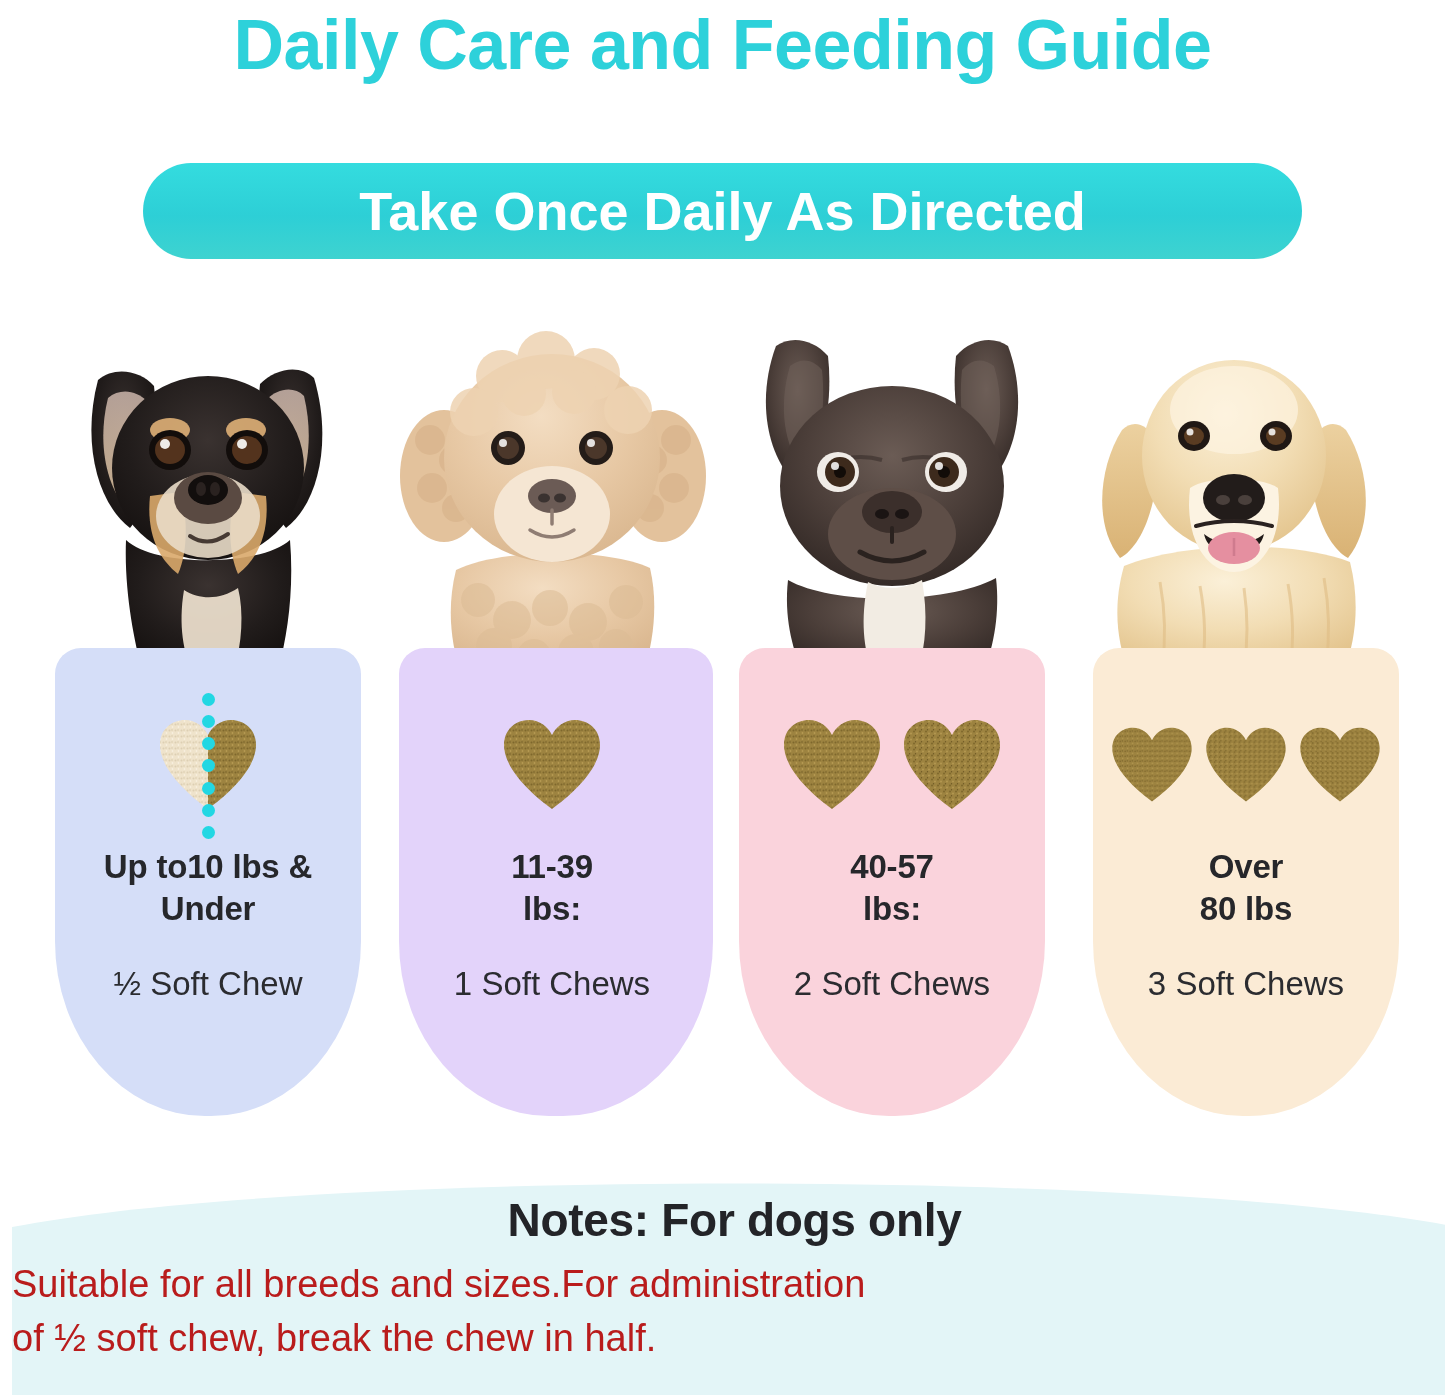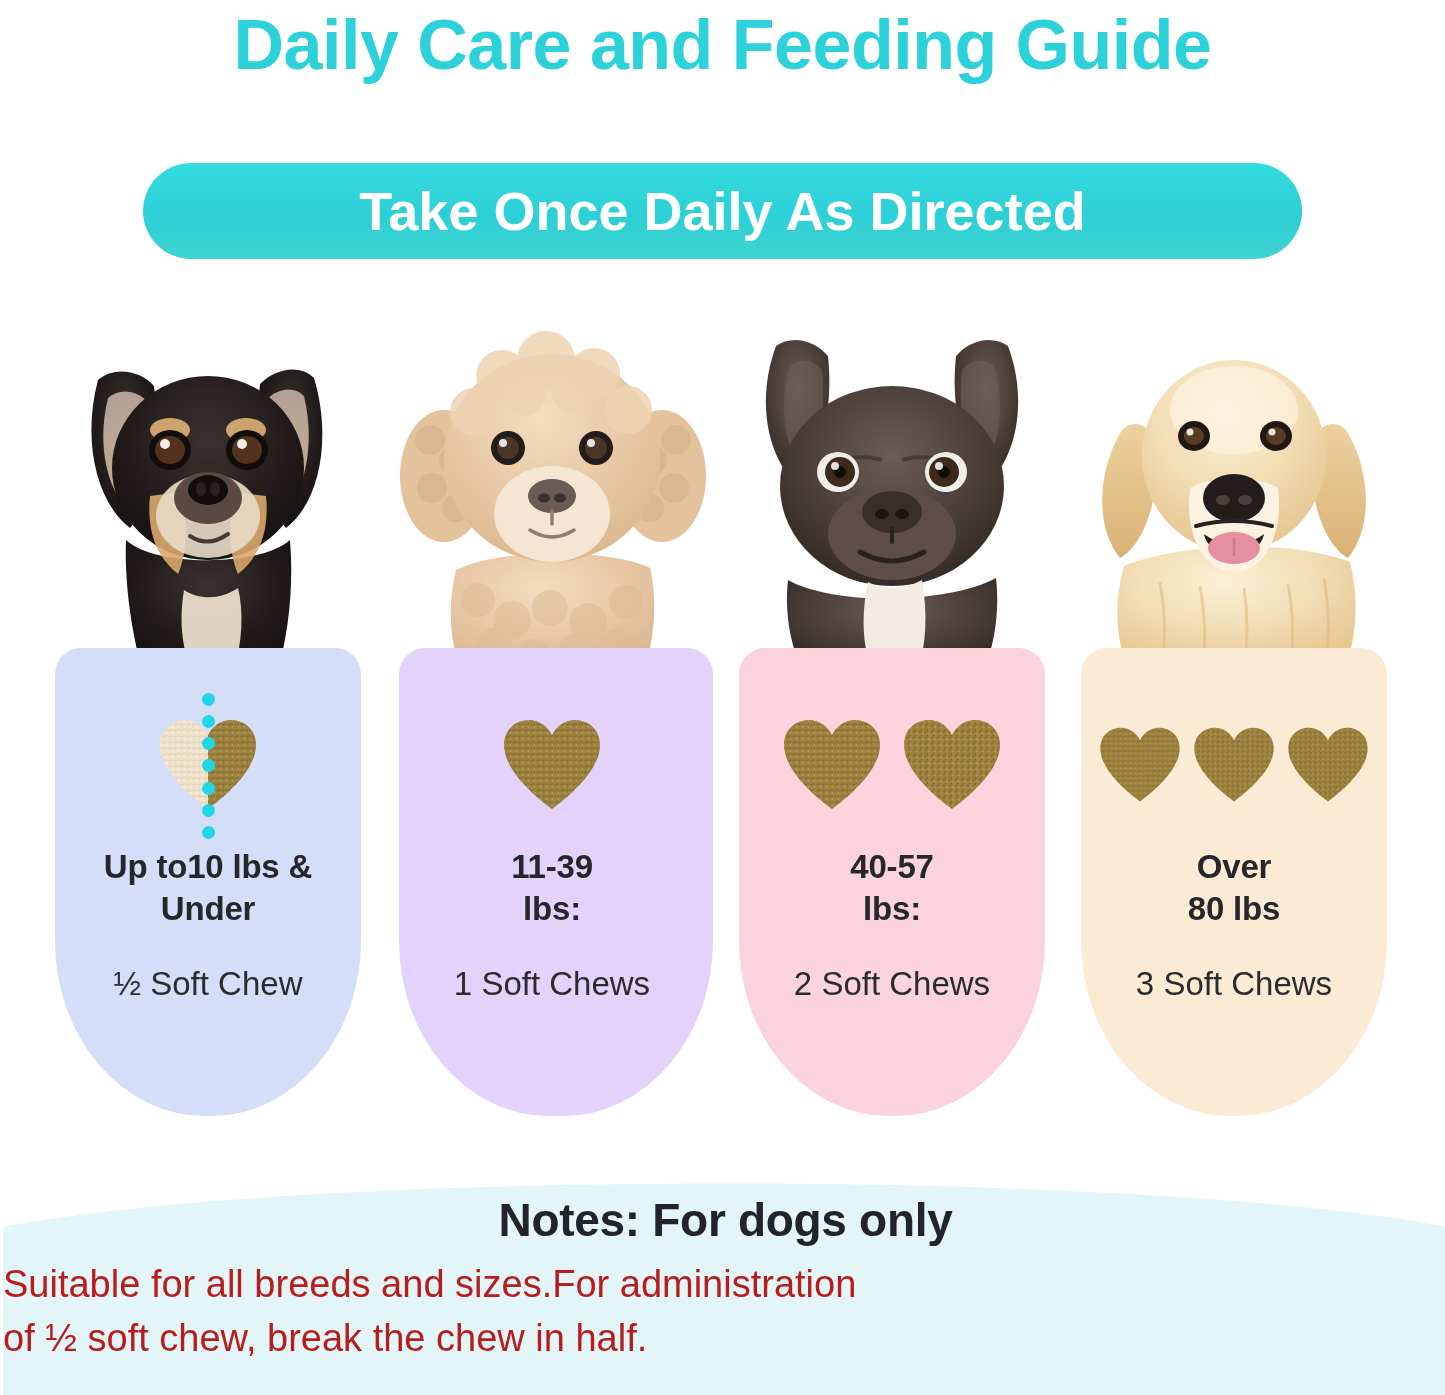--- a/index.html
+++ b/index.html
@@ -91,21 +91,21 @@
     position: absolute;
     top: 358px;
     width: 306px;
     height: 468px;
     left: 17px;
     border-radius: 26px 26px 150px 150px / 26px 26px 175px 175px;
   }
   .panel.c0 { background: #D5DEF8; }
   .panel.c1 { background: #E3D3FA; padding-left: 8px; }
   .panel.c2 { background: #FAD3DC; }
-  .panel.c3 { background: #FBEBD5; }
+  .panel.c3 { background: #FBEBD5; margin-left: 12px; }
 
   
   .chew-row {
     position: absolute;
     left: 0;
     top: 56px;
     width: 306px;
     height: 122px;
     display: flex;
     align-items: center;
@@ -166,21 +166,21 @@
     font-size: 33px;
     font-weight: 400;
     color: #2B2C30;
     line-height: 40px;
     white-space: nowrap;
   }
 
   
   .footer {
     position: absolute;
-    left: 3px;
+    left: 12px;
     bottom: 0;
     width: 1177px;
     height: 230px;
   }
   .footer-bg {
     position: absolute;
     left: 0; top: 0;
     width: 1445px;
     height: 230px;
   }

